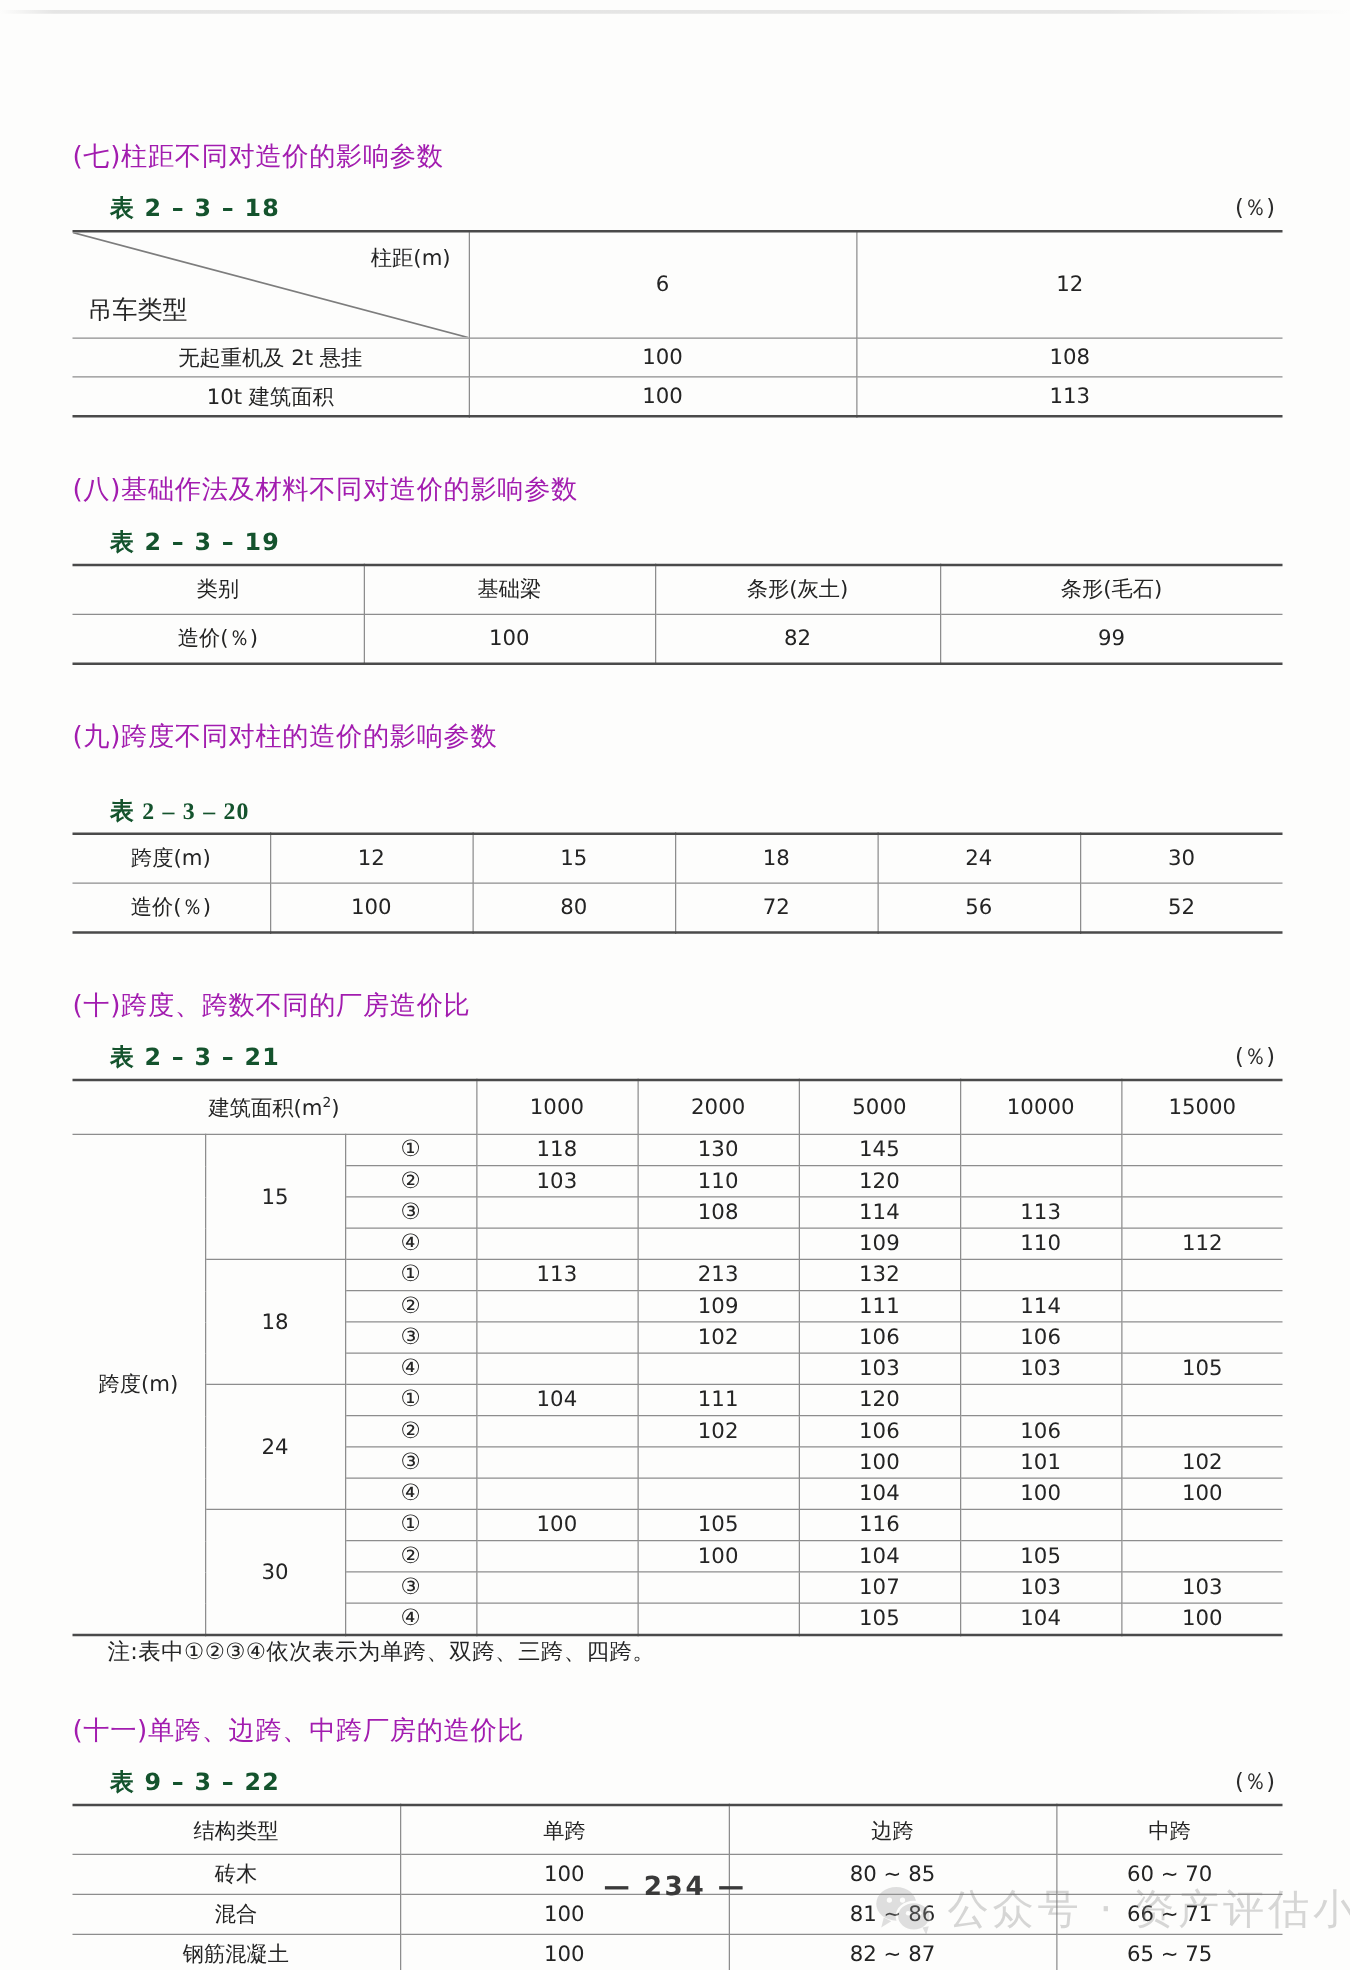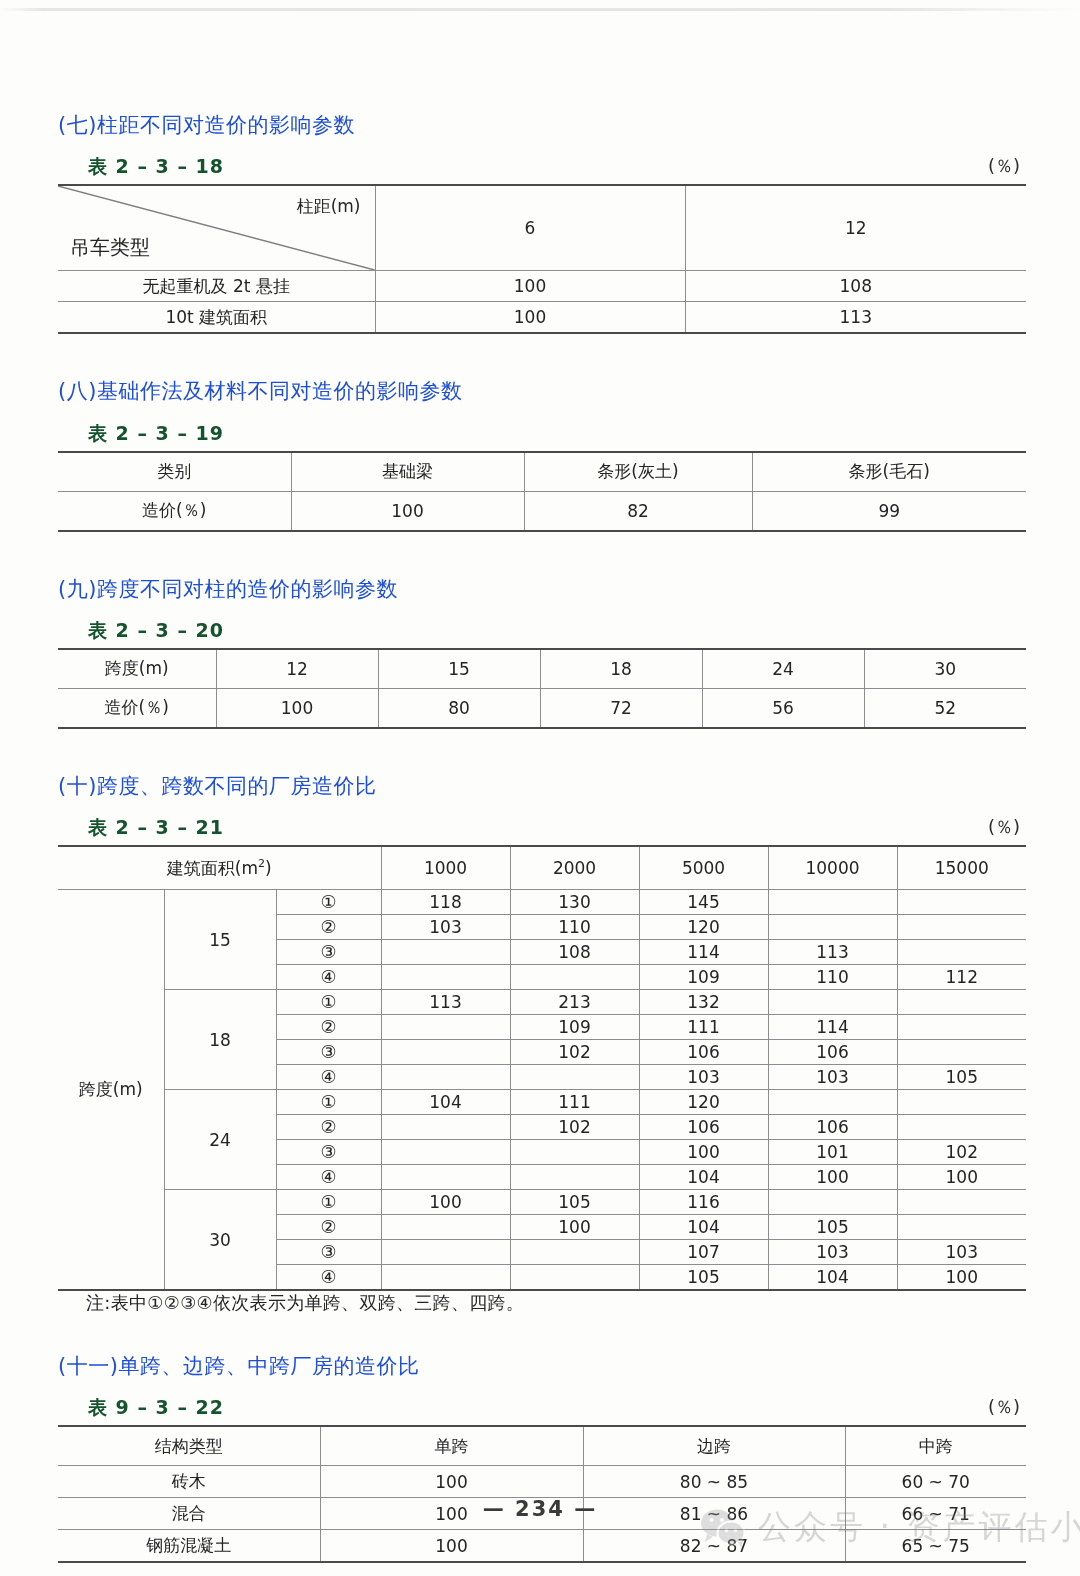--- a/index.html
+++ b/index.html
@@ -32,21 +32,21 @@
     position: absolute;
     left: 58px;
     top: 0;
     width: 968px;
   }
 
   .sec-head {
     font-size: 21px;
     line-height: 1.25;
     letter-spacing: .5px;
-    color: #1d4ed8;
+    color: #a21caf;
     font-weight: 500;
     margin: 0;
   }
 
   .cap-row {
     position: relative;
     height: 30px;
   }
   .cap {
     position: absolute;
@@ -235,21 +235,21 @@
           <td>100</td>
           <td>82</td>
           <td>99</td>
         </tr>
       </tbody>
     </table>
 
     <div style="height:44px"></div>
     <p class="sec-head">(九)跨度不同对柱的造价的影响参数</p>
 
-    <div class="cap-row" style="margin-top:16px;">
+    <div class="cap-row" style="margin-top:34px;font-family:Liberation Serif, serif;">
       <div class="cap">
         <span class="cap-inner">表 2 – 3 – 20</span>
       </div>
     </div>
 
     <table class="doc">
       <colgroup>
         <col style="width:158px">
           <col style="width:162px">
           <col style="width:162px">

